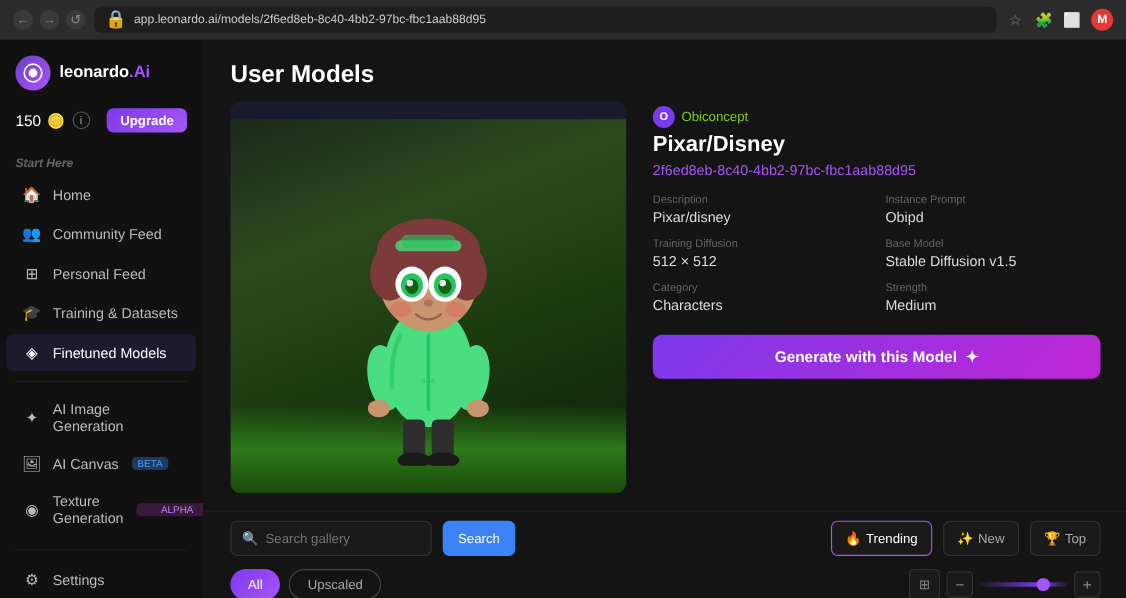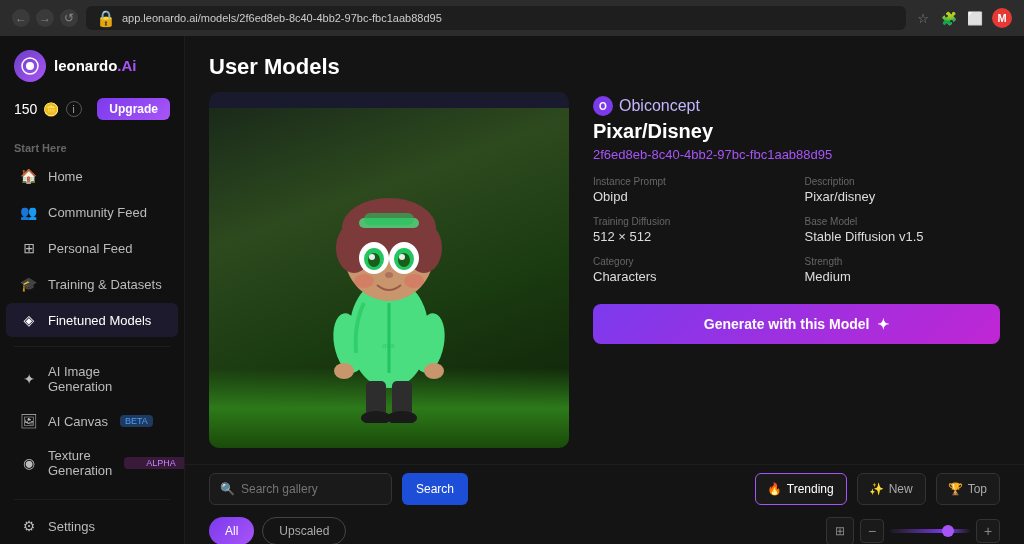--- a/index.html
+++ b/index.html
@@ -154,20 +154,21 @@
       cursor: pointer;
       margin-left: auto;
     }
 
     .sidebar-section-label {
       font-size: 11px;
       font-weight: 600;
       color: #666;
       padding: 10px 14px 4px;
       text-transform: none;
+      font-style: italic;
     }
     .sidebar-item {
       display: flex;
       align-items: center;
       gap: 10px;
       padding: 8px 14px;
       cursor: pointer;
       border-radius: 6px;
       margin: 1px 6px;
       color: #bbb;
@@ -251,22 +252,22 @@
       border-radius: 50%;
       background: #7c3aed;
       display: flex;
       align-items: center;
       justify-content: center;
       font-size: 10px;
       font-weight: bold;
       color: #fff;
     }
     .creator-name {
-      font-size: 16px;
-      color: #c4b5fd;
+      font-size: 12px;
+      color: #84cc16;
     }
 
     .model-name {
       font-size: 20px;
       font-weight: 700;
       color: #fff;
       margin-bottom: 4px;
     }
     .model-id {
       font-size: 13px;
@@ -328,21 +329,21 @@
     }
     .search-input-wrap input {
       background: transparent;
       border: none;
       outline: none;
       color: #aaa;
       font-size: 12px;
       width: 140px;
     }
     .search-btn {
-      background: #1d4ed8;
+      background: #3b82f6;
       color: #fff;
       border: none;
       border-radius: 6px;
       padding: 2px 14px;
       font-size: 12px;
       cursor: pointer;
       height: 32px;
     }
     .spacer { flex: 1; }
     .trending-btn {
@@ -633,26 +634,26 @@
         <div class="model-creator">
           <div class="creator-badge">O</div>
           <span class="creator-name">Obiconcept</span>
         </div>
 
         <div class="model-name">Pixar/Disney</div>
         <div class="model-id">2f6ed8eb-8c40-4bb2-97bc-fbc1aab88d95</div>
 
         <div class="model-meta-grid">
           <div class="meta-item">
+            <div class="meta-label">Description</div>
+            <div class="meta-value">Pixar/disney</div>
+          </div>
+          <div class="meta-item">
             <div class="meta-label">Instance Prompt</div>
             <div class="meta-value">Obipd</div>
-          </div>
-          <div class="meta-item">
-            <div class="meta-label">Description</div>
-            <div class="meta-value">Pixar/disney</div>
           </div>
           <div class="meta-item">
             <div class="meta-label">Training Diffusion</div>
             <div class="meta-value">512 × 512</div>
           </div>
           <div class="meta-item">
             <div class="meta-label">Base Model</div>
             <div class="meta-value">Stable Diffusion v1.5</div>
           </div>
           <div class="meta-item">

